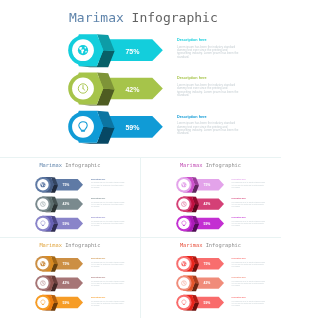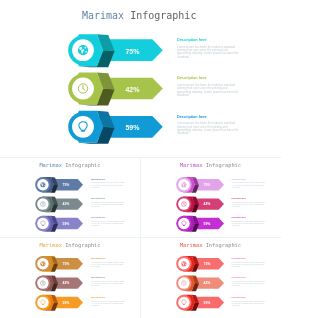--- a/index.html
+++ b/index.html
@@ -14,21 +14,21 @@
 .desc{position:absolute;}
 .desc-title{font-weight:bold;margin:0;padding:0;}
 .desc-body{margin:0;padding:0;color:#a9b3b8;}
 .pct{fill:#ffffff;font-family:"Liberation Sans",sans-serif;font-weight:bold;}
 </style>
 </head>
 <body>
 
 <div id="root">
     <div class="slide" style="left: 0px; top: 0px; width: 281px; height: 156px;">
-      <div class="slide-title" style="left: 82px; top: 10.4px; font-size: 10px;"><span class="brand" style="color: rgb(95, 132, 171);">Marimax</span><span class="rest" style="color: rgb(99, 99, 99);"> Infographic</span></div>
+      <div class="slide-title" style="left: 69px; top: 10.4px; font-size: 13px;"><span class="brand" style="color: rgb(95, 132, 171);">Marimax</span><span class="rest" style="color: rgb(99, 99, 99);"> Infographic</span></div>
       <svg width="281" height="156" viewBox="0 0 281 156" class="rowsvg">
         <g>
           <path d="M 92 39.35 L 152.3 39.35 L 162.8 50.2 L 152.3 61.050000000000004 L 92 61.050000000000004 Z" fill="#13cedc"></path>
           <path d="M 103.30 50.20 L 114.60 51.10 L 108.20 67.15 L 90.20 67.15 L 78.90 66.25 L 96.90 66.25 Z" fill="#086067"></path>
           <path d="M 96.90 34.15 L 108.20 35.05 L 114.60 51.10 L 103.30 50.20 Z" fill="#0e9ca7"></path>
           <polygon points="78.9,34.150000000000006 96.9,34.150000000000006 103.30000000000001,50.2 96.9,66.25 78.9,66.25 72.5,50.2" fill="#13cedc"></polygon>
           <circle cx="83" cy="50.2" r="14.8" fill="#13cedc"></circle>
           <circle cx="83" cy="50.2" r="10.9" fill="#ffffff"></circle>
           <g transform="translate(83,50.2)">
             <g transform="scale(1)">

